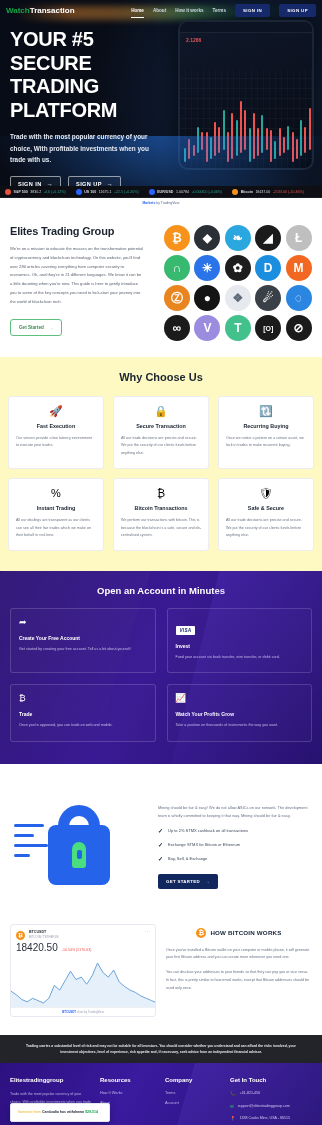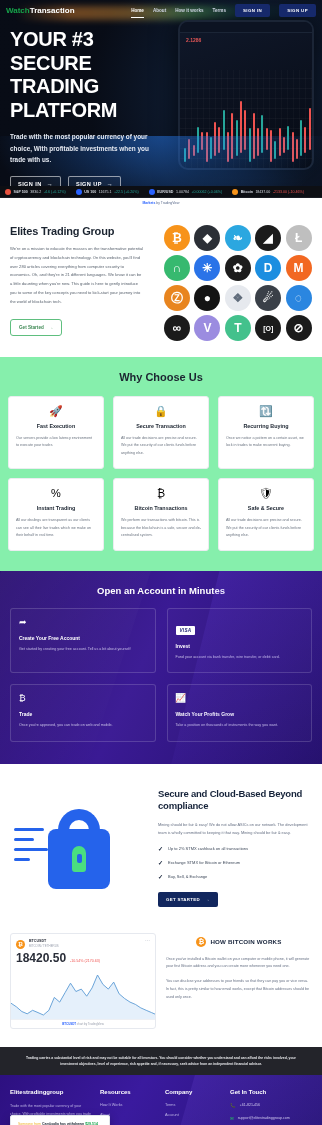--- a/index.html
+++ b/index.html
@@ -119,21 +119,21 @@
     padding:5px 8px;border-radius:3px;background:#fff;
   }
   .coins{display:grid;grid-template-columns:repeat(5,1fr);gap:4px;width:148px;flex:none;}
   .coin{
     width:26px;height:26px;border-radius:50%;
     display:flex;align-items:center;justify-content:center;
     color:#fff;font-weight:bold;font-size:12px;
   }
 
   
-  .why{background:#86efac;padding:14px 8px 20px;}
+  .why{background:#fef9c3;padding:14px 8px 20px;}
   .why-h{text-align:center;font-size:11px;font-weight:bold;color:#1b2430;margin-bottom:13px;}
   .why-grid{display:grid;grid-template-columns:repeat(3,1fr);gap:9px;}
   .why-card{
     background:#fff;border:1px solid #ebedf0;border-radius:3px;
     padding:9px 7px 11px;text-align:center;
   }
   .why-ico{font-size:11px;line-height:1;margin-bottom:6px;display:block;}
   .why-t{font-size:5.4px;font-weight:bold;color:#1b2430;margin-bottom:6px;}
   .why-d{font-size:3.7px;line-height:2;color:#6b7480;text-align:left;}
 
@@ -198,21 +198,21 @@
     flex:none;width:146px;border:1px solid #e6e9ef;border-radius:3px;background:#fff;
     overflow:hidden;position:relative;
   }
   .cb-head{display:flex;align-items:flex-start;gap:4px;padding:5px 5px 0;}
   .cb-coin{width:9px;height:9px;border-radius:50%;background:#f7931a;color:#fff;font-size:6px;
     display:flex;align-items:center;justify-content:center;font-weight:bold;flex:none;margin-top:1px;}
   .cb-sym{font-size:3.6px;font-weight:bold;color:#2a2e39;}
   .cb-desc{font-size:2.9px;color:#9aa0ae;margin-top:1px;}
   .cb-menu{margin-left:auto;font-size:5px;color:#9aa0ae;line-height:.6;}
   .cb-price{padding:2px 5px 0;display:flex;align-items:baseline;gap:4px;}
-  .cb-big{font-size:12px;font-weight:bold;color:#2a2e39;}
+  .cb-big{font-size:10px;font-weight:normal;color:#2a2e39;}
   .cb-chg{font-size:3.6px;color:#ef5350;}
   .cb-plot{position:relative;height:52px;margin-top:2px;}
   .cb-foot{
     border-top:1px solid #eef0f4;font-size:2.9px;color:#9aa0ae;
     text-align:center;padding:2px 0;
   }
   .cb-foot b{color:#2962ff;}
   .btc-right{flex:1;padding-top:4px;}
   .btc-h{display:flex;align-items:center;gap:4px;justify-content:center;margin-bottom:9px;}
   .btc-h-ico{width:10px;height:10px;border-radius:50%;background:#f7931a;color:#fff;
@@ -302,21 +302,21 @@
       <a class="nav-link active">Home</a>
       <a class="nav-link">About</a>
       <a class="nav-link">How it works</a>
       <a class="nav-link">Terms</a>
       <a class="nav-cta">SIGN IN</a>
       <a class="nav-cta">SIGN UP</a>
     </div>
   </nav>
 
   <div class="hero-inner">
-    <h1 class="hero-title">YOUR #3 SECURE TRADING PLATFORM</h1>
+    <h1 class="hero-title">YOUR #5 SECURE TRADING PLATFORM</h1>
     <p class="hero-sub">Trade with the most popular currency of your choice, With profitable investments when you trade with us.</p>
     <div class="hero-btns">
       <a class="hero-btn">
         <span>SIGN IN</span>
         <span class="arw">→</span>
       </a>
       <a class="hero-btn">
         <span>SIGN UP</span>
         <span class="arw">→</span>
       </a>
@@ -452,21 +452,20 @@
     <div class="speed" style="width:34px;top:56px;"></div>
     <div class="speed" style="width:16px;top:66px;"></div>
     <div style="position:relative;width:68px;height:96px;">
       <div class="lock-shackle"></div>
       <div class="lock-body" style="position:absolute;bottom:6px;left:3px;">
         <div class="lock-key"></div>
       </div>
     </div>
   </div>
   <div class="secure-right">
-    <h2 class="secure-h">Secure and Cloud-Based Beyond compliance</h2>
     <p class="secure-p">Mining should be fair &amp; easy! We do not allow ASICs on our network. The development team is wholly committed to keeping it that way. Mining should be fair &amp; easy.</p>
     <div id="checks">
         <div class="check-row">
           <span class="check">✓</span>
           <span class="check-t">Up to 2% STMX cashback on all transactions</span>
         </div>
         <div class="check-row">
           <span class="check">✓</span>
           <span class="check-t">Exchange STMX for Bitcoin or Ethereum</span>
         </div>

